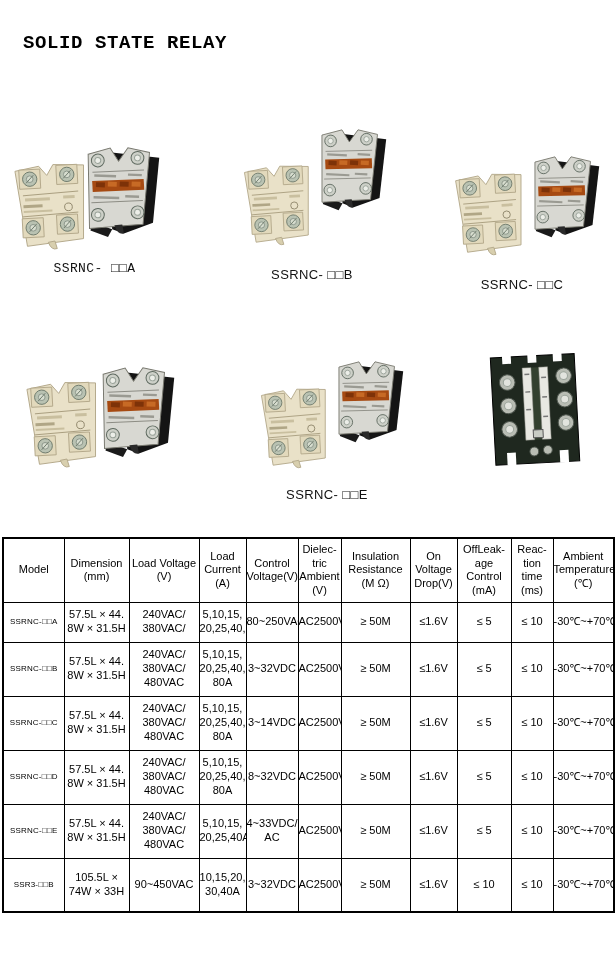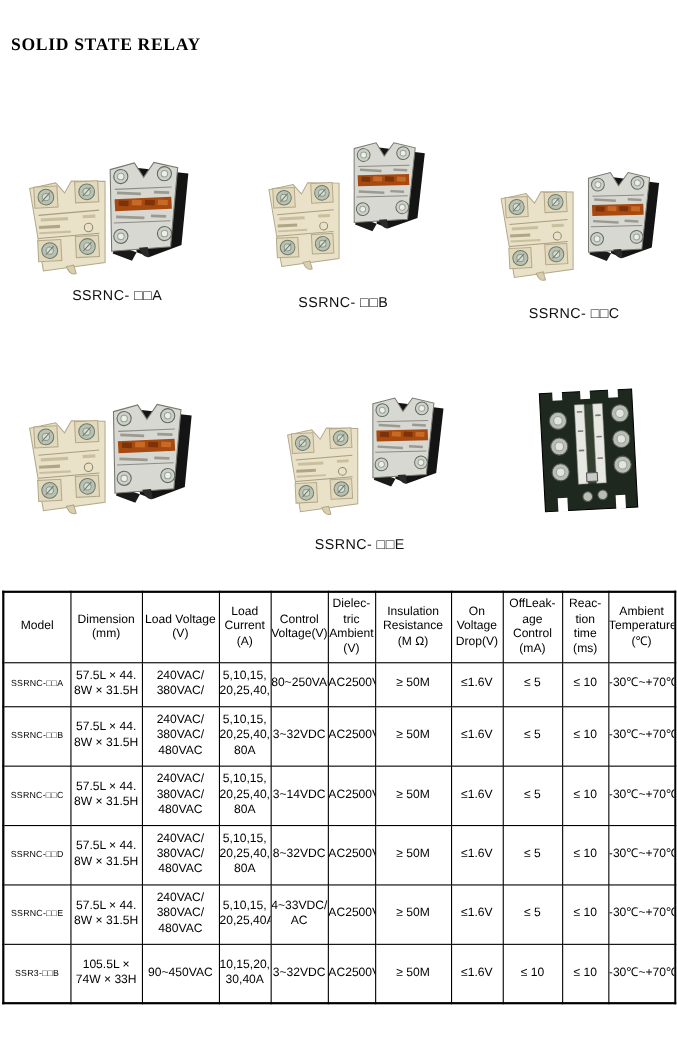--- a/index.html
+++ b/index.html
@@ -2,23 +2,23 @@
 <html><head>
 <meta charset="utf-8">
 <style>
   html,body { margin:0; padding:0; }
   body {
     width:615px; height:964px; position:relative; overflow:hidden;
     background:#ffffff; color:#000;
     font-family:"Liberation Sans", sans-serif;
   }
   .title {
-    position:absolute; left:10px; top:32px;
-    font-size:16px; font-weight:bold; letter-spacing:0.6px;
-    font-family:Liberation Serif, serif;
+    position:absolute; left:23px; top:32px;
+    font-size:19px; font-weight:bold; letter-spacing:0.6px;
+    font-family:Liberation Mono, monospace;
   }
   .prod-cell { position:absolute; }
   .relay { position:absolute; }
   .caption {
     position:absolute; left:0; right:0; bottom:0;
     text-align:center; font-size:13px; color:#111; letter-spacing:0.4px;
     white-space:nowrap;
   }
   table.spec {
     position:absolute; left:2px; top:537px; width:611px;
@@ -127,21 +127,21 @@
         <circle cx="58" cy="106" r="4.5" fill="#b9bdb4" stroke="#4e564e"></circle>
         <circle cx="72" cy="105" r="4.5" fill="#b9bdb4" stroke="#4e564e"></circle>
       </g>
     </g>
   </defs>
 </svg>
 </div>
 
 <div class="title">SOLID STATE RELAY</div>
 
-<div class="prod-cell" style="left:14px; top:128px; width:185px; height:148px;">
+<div class="prod-cell" style="left:2px; top:128px; width:185px; height:148px;font-family:Liberation Mono, monospace;">
   <svg class="relay" viewBox="0 0 90 100" style="left:6px; top:26px; width:86px; height:96px; transform:rotate(-3deg);">
       <use href="#g-cream"></use>
     </svg>
   <svg class="relay" viewBox="0 0 85 100" style="left:78px; top:12px; width:84px; height:100px; transform:rotate(2deg);">
       <use href="#g-black"></use>
     </svg>
   <div class="caption">SSRNC- □□A</div>
 </div>
 
 <div class="prod-cell" style="left:228px; top:112px; width:168px; height:170px;">

